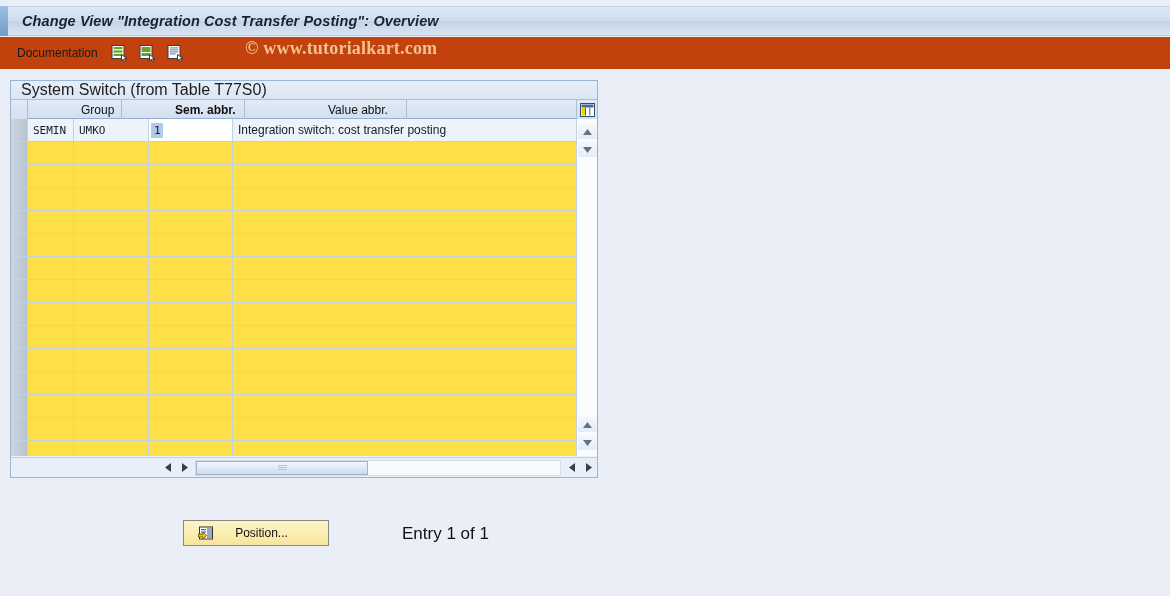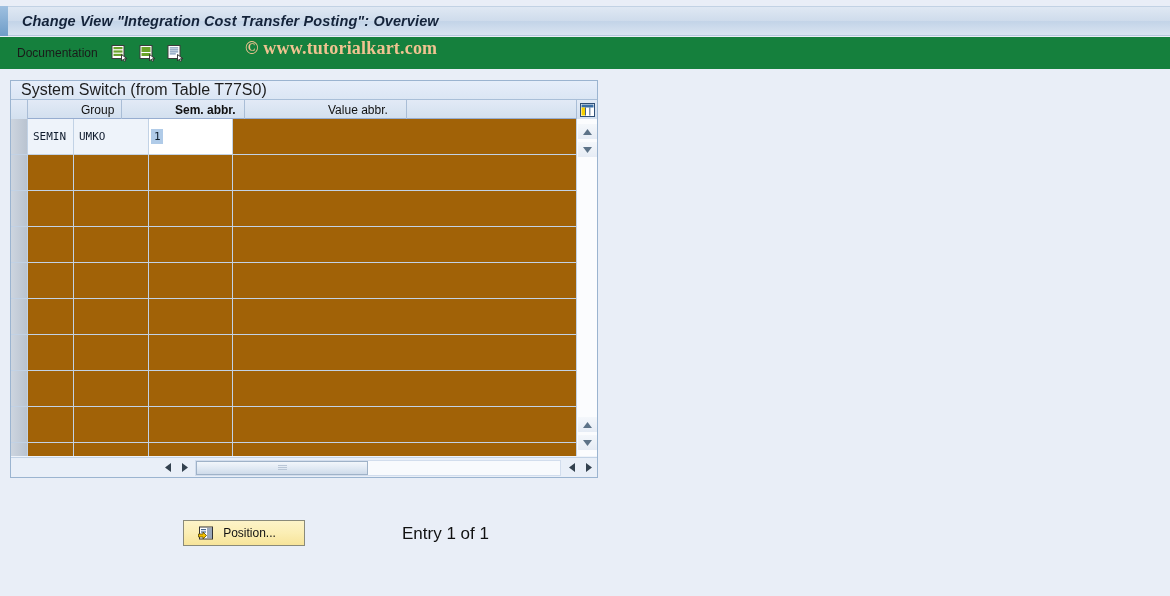--- a/index.html
+++ b/index.html
@@ -43,21 +43,21 @@
     padding-left: 14px;
     letter-spacing: 0.1px;
     white-space: nowrap;
   }
 
   
   .toolbar {
     position: absolute;
     left: 0; top: 37px;
     width: 1170px; height: 32px;
-    background: #15803d;
+    background: #c2410c;
     display: flex;
     align-items: center;
     box-sizing: border-box;
   }
   .toolbar .doc-label {
     padding-left: 17px;
     font-size: 12px;
     color: #1a1a1a;
     white-space: nowrap;
   }
@@ -165,24 +165,24 @@
   
   .rows {
     position: absolute;
     left: 0; top: 19px;
     width: 567px;
     height: 337px;
     overflow: hidden;
   }
   .row {
     display: flex;
-    height: 36px;
+    height: 23px;
     border-bottom: 1px solid #c2d2e5;
     box-sizing: border-box;
-    background: #a16207;
+    background: #fde047;
   }
   .row .cell {
     border-right: 1px solid #c2d2e5;
     box-sizing: border-box;
     display: flex;
     align-items: center;
     padding-left: 5px;
     font-family: "DejaVu Sans Mono", monospace;
     font-size: 11px;
     color: #101c2e;
@@ -288,21 +288,21 @@
     border: 1px solid #9fb2c8;
     box-sizing: border-box;
     display: flex; align-items: center; justify-content: center;
     cursor: pointer;
   }
   .grip { display: flex; flex-direction: column; gap: 1px; }
   .grip span { display: block; width: 9px; height: 1px; background: #b9c6d6; }
   .pos-btn {
     position: absolute;
     left: 183px; top: 520px;
-    width: 122px; height: 21px;
+    width: 146px; height: 21px;
     background: linear-gradient(to bottom, #fdf3c8 0%, #fbeeb4 50%, #f7e49a 100%);
     border: 1px solid #8a8a7a;
     box-sizing: border-box;
     display: flex;
     align-items: center;
     cursor: pointer;
     padding: 12px;
   }
   .pos-btn .pb-icon {
     width: 19px; height: 19px;
@@ -399,20 +399,21 @@
 
       <div class="row data">
         <div class="cell c-sel"></div>
         <div class="cell c-group">SEMIN</div>
         <div class="cell c-sem">UMKO</div>
         <div class="cell c-val">
           <div class="val-input">
             <span class="sel">1</span>
           </div>
         </div>
+        <div class="cell c-desc">Integration switch: cost transfer posting</div>
       </div>
 
       <div id="empty-rows">
           <div class="row">
             <div class="cell c-sel"></div>
             <div class="cell c-group"></div>
             <div class="cell c-sem"></div>
             <div class="cell c-val"></div>
             <div class="cell c-desc"></div>
           </div>

